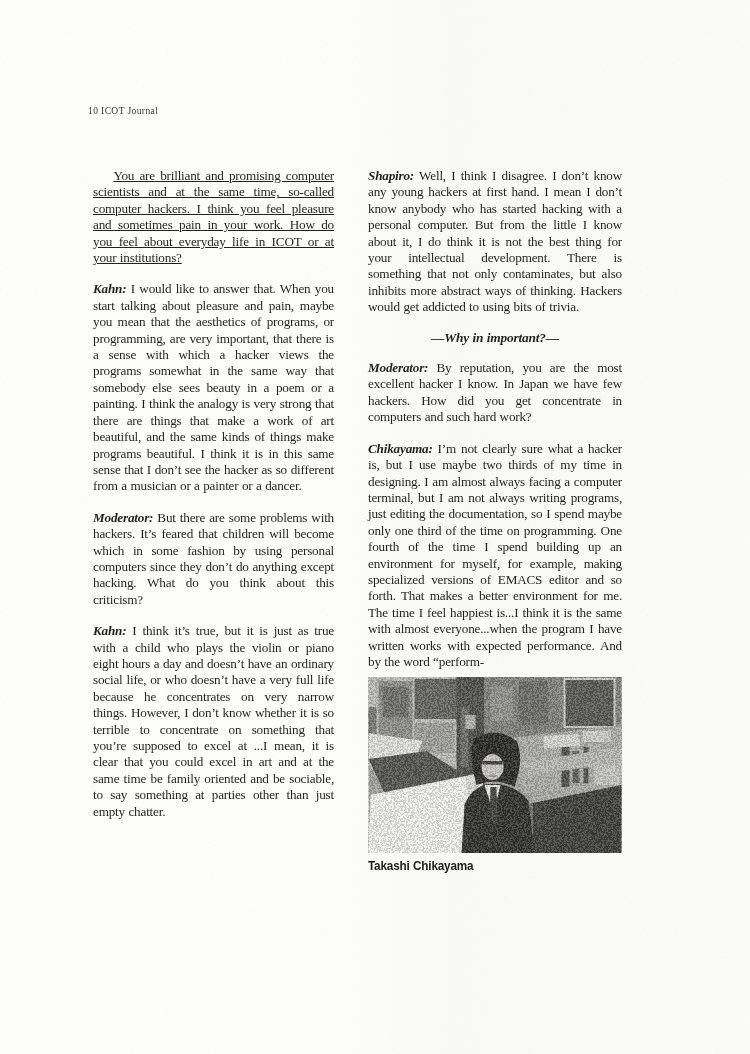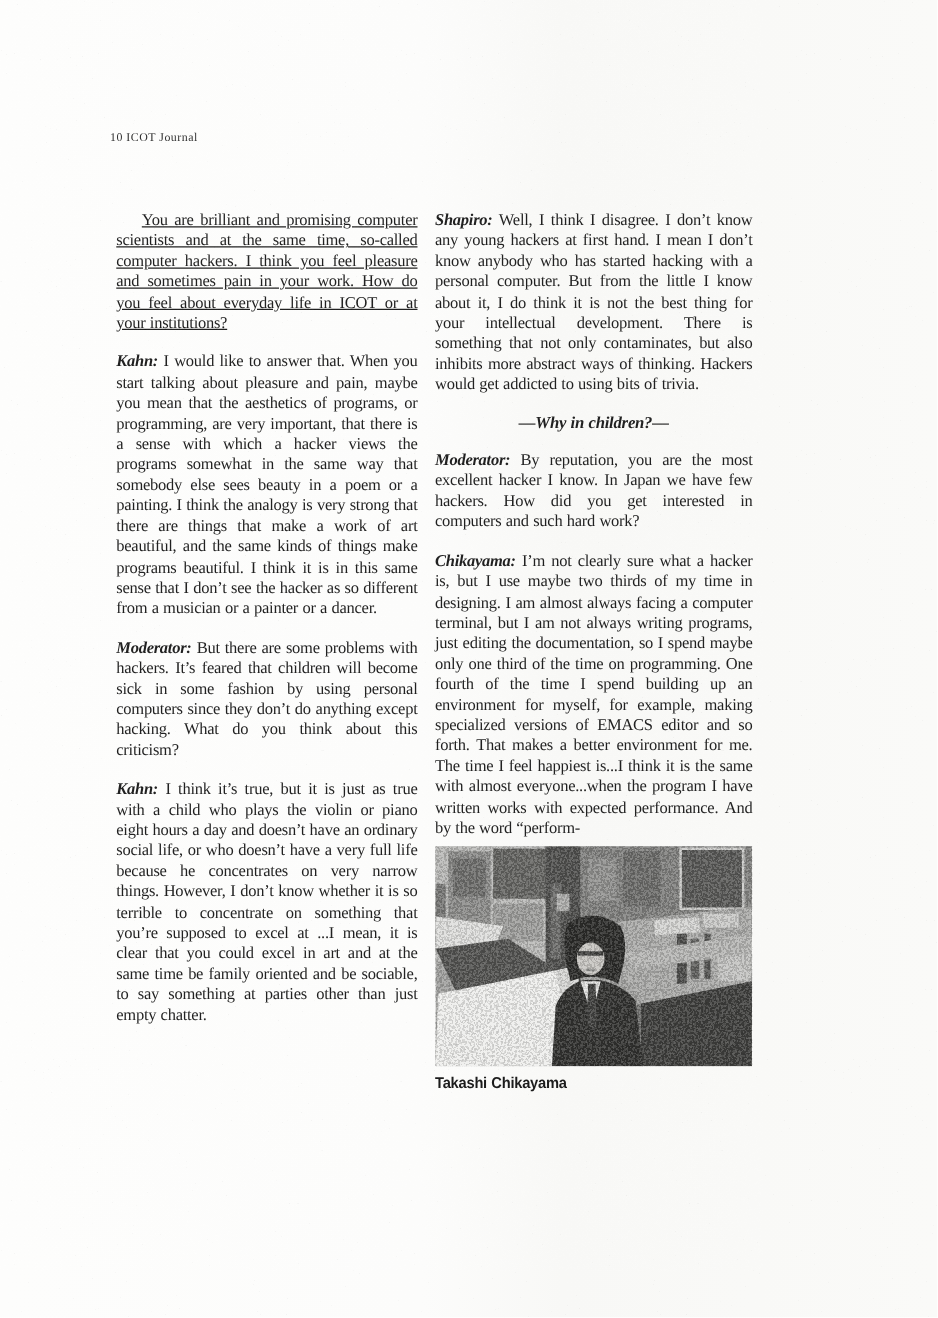--- a/index.html
+++ b/index.html
@@ -20,21 +20,21 @@
     font-size:9.5px;letter-spacing:.4px;color:#2c2c2c;
     font-family:"Liberation Serif", serif;
   }
   .col{
     position:absolute;top:168px;
     text-align:justify;
     font-size:13.2px;line-height:16.4px;letter-spacing:-0.2px;
     word-spacing:0.4px;
   }
   .col-left{left:93px;width:241px;}
-  .col-right{left:348px;width:254px;}
+  .col-right{left:368px;width:254px;}
   .para{margin:0;}
   .para.gap{margin-top:15px;}
   .para.cont{text-indent:1.55em;text-decoration:underline;}
   .speaker{font-weight:bold;font-style:italic;}
   .section-heading{
     margin:14px 0;text-align:center;
     font-weight:bold;font-style:italic;font-size:13.4px;
   }
   figure.photo{margin:7px 0 0 0;width:254px;height:176px;}
   figure.photo svg{display:block;width:254px;height:176px;}
@@ -56,39 +56,39 @@
   <div class="col col-left">
     <p class="para cont">
       <span>You are brilliant and promising computer scientists and at the same time, so-called computer hackers. I think you feel pleasure and sometimes pain in your work. How do you feel about everyday life in ICOT or at your institutions?</span>
     </p>
     <p class="para gap">
       <span class="speaker">Kahn:</span>
       <span>I would like to answer that. When you start talking about pleasure and pain, maybe you mean that the aesthetics of programs, or programming, are very important, that there is a sense with which a hacker views the programs somewhat in the same way that somebody else sees beauty in a poem or a painting. I think the analogy is very strong that there are things that make a work of art beautiful, and the same kinds of things make programs beautiful. I think it is in this same sense that I don’t see the hacker as so different from a musician or a painter or a dancer.</span>
     </p>
     <p class="para gap">
       <span class="speaker">Moderator:</span>
-      <span>But there are some problems with hackers. It’s feared that children will become sick in some fashion by using personal computers since they don’t do anything except hacking. What do you think about this criticism?</span>
+      <span>But there are some problems with hackers. It’s feared that children will become which in some fashion by using personal computers since they don’t do anything except hacking. What do you think about this criticism?</span>
     </p>
     <p class="para gap">
       <span class="speaker">Kahn:</span>
       <span>I think it’s true, but it is just as true with a child who plays the violin or piano eight hours a day and doesn’t have an ordinary social life, or who doesn’t have a very full life because he concentrates on very narrow things. However, I don’t know whether it is so terrible to concentrate on something that you’re supposed to excel at ...I mean, it is clear that you could excel in art and at the same time be family oriented and be sociable, to say something at parties other than just empty chatter.</span>
     </p>
   </div>
 
   <div class="col col-right">
     <p class="para">
       <span class="speaker">Shapiro:</span>
       <span>Well, I think I disagree. I don’t know any young hackers at first hand. I mean I don’t know anybody who has started hacking with a personal computer. But from the little I know about it, I do think it is not the best thing for your intellectual development. There is something that not only contaminates, but also inhibits more abstract ways of thinking. Hackers would get addicted to using bits of trivia.</span>
     </p>
 
-    <div class="section-heading">—Why in children?—</div>
+    <div class="section-heading">—Why in important?—</div>
 
     <p class="para">
       <span class="speaker">Moderator:</span>
-      <span>By reputation, you are the most excellent hacker I know. In Japan we have few hackers. How did you get interested in computers and such hard work?</span>
+      <span>By reputation, you are the most excellent hacker I know. In Japan we have few hackers. How did you get concentrate in computers and such hard work?</span>
     </p>
     <p class="para gap">
       <span class="speaker">Chikayama:</span>
       <span>I’m not clearly sure what a hacker is, but I use maybe two thirds of my time in designing. I am almost always facing a computer terminal, but I am not always writing programs, just editing the documentation, so I spend maybe only one third of the time on programming. One fourth of the time I spend building up an environment for myself, for example, making specialized versions of EMACS editor and so forth. That makes a better environment for me. The time I feel happiest is...I think it is the same with almost everyone...when the program I have written works with expected performance. And by the word “perform-</span>
     </p>
 
     <figure class="photo">
       <svg viewBox="0 0 253 176" xmlns="http://www.w3.org/2000/svg">
         <defs>
           <filter id="halftone" x="-5%" y="-5%" width="110%" height="110%">

